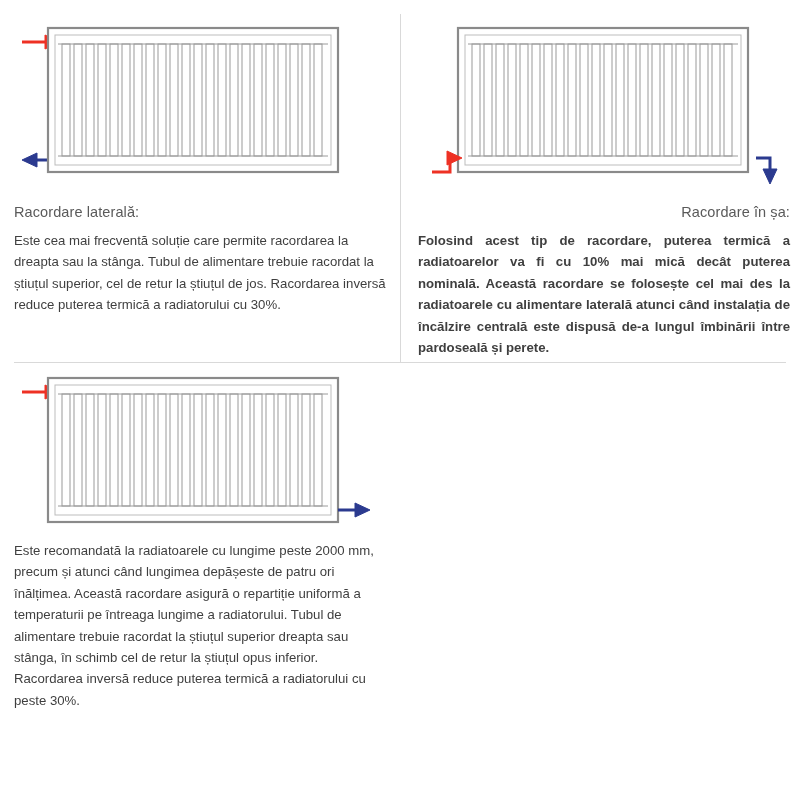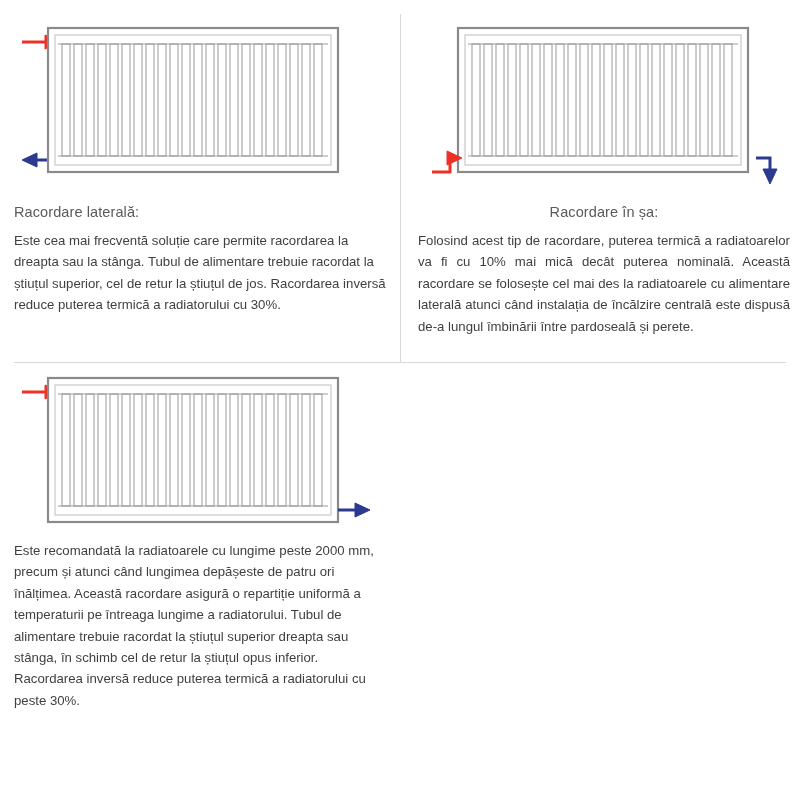--- a/index.html
+++ b/index.html
@@ -65,24 +65,25 @@
     letter-spacing: .1px;
   }
   .cap-body {
     font-size: 13.2px;
     line-height: 1.62;
     color: #3f3f3f;
     margin: 0;
   }
   .right-align .cap-title,
   .right-align .cap-body {
-    text-align: center;
+    text-align: right;
   }
   .cap-body.justify {
     text-align: justify;
+    font-weight: bold;
   }
 </style>
 </head>
 <body>
 
 <div class="page">
 
   <div class="v-divider"></div>
   <div class="h-divider"></div>
 

